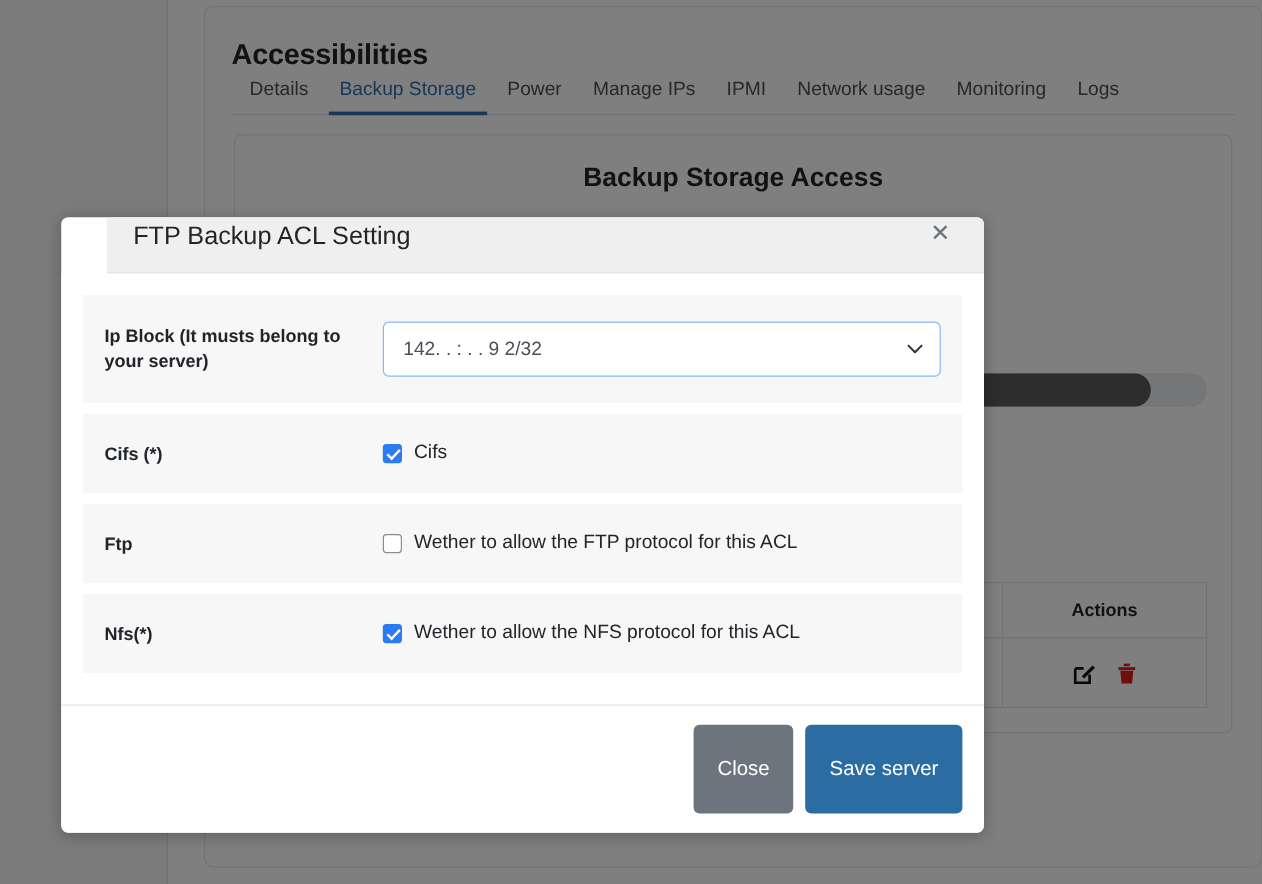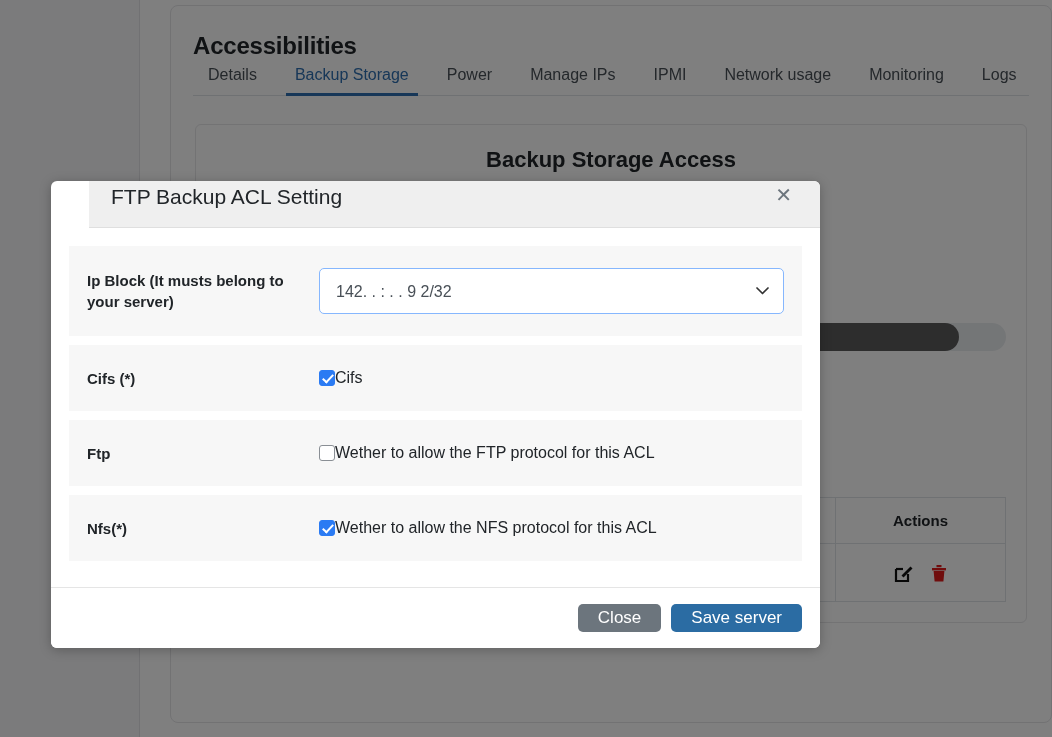--- a/index.html
+++ b/index.html
@@ -55,23 +55,23 @@
     font-size: 24px;
     font-weight: 600;
     color: #212529;
     letter-spacing: -0.2px;
   }
 
   
   .tabs {
     display: flex;
     align-items: flex-end;
-    gap: 12px;
+    gap: 0;
     border-bottom: 1px solid #dee2e6;
-    margin-bottom: 28px;
+    margin-bottom: 16px;
     padding-left: 2px;
   }
   .tab {
     font-size: 16px;
     color: #495057;
     padding: 6px 13px 11px 13px;
     position: relative;
     white-space: nowrap;
     cursor: pointer;
   }
@@ -263,20 +263,21 @@
     transform: translateY(-50%);
     pointer-events: none;
     color: #333;
     font-size: 13px;
     line-height: 1;
   }
 
   .check-line {
     display: flex;
     align-items: center;
+    gap: 10px;
   }
   .cb {
     width: 16px;
     height: 16px;
     border: 1px solid #8a8f95;
     border-radius: 3px;
     background: #ffffff;
     flex-shrink: 0;
     position: relative;
     cursor: pointer;
@@ -307,21 +308,21 @@
     display: flex;
     justify-content: flex-end;
     gap: 10px;
     background: #ffffff;
   }
   .btn {
     font-size: 17px;
     font-family: "Liberation Sans", sans-serif;
     border: none;
     border-radius: 5px;
-    padding: 4px 20px;
+    padding: 27px 20px;
     cursor: pointer;
     color: #ffffff;
   }
   .btn-close-modal { background: #6c757d; }
   .btn-save { background: #2b6ca3; }
 </style>
 </head>
 <body>
 
 <div class="page-bg">

